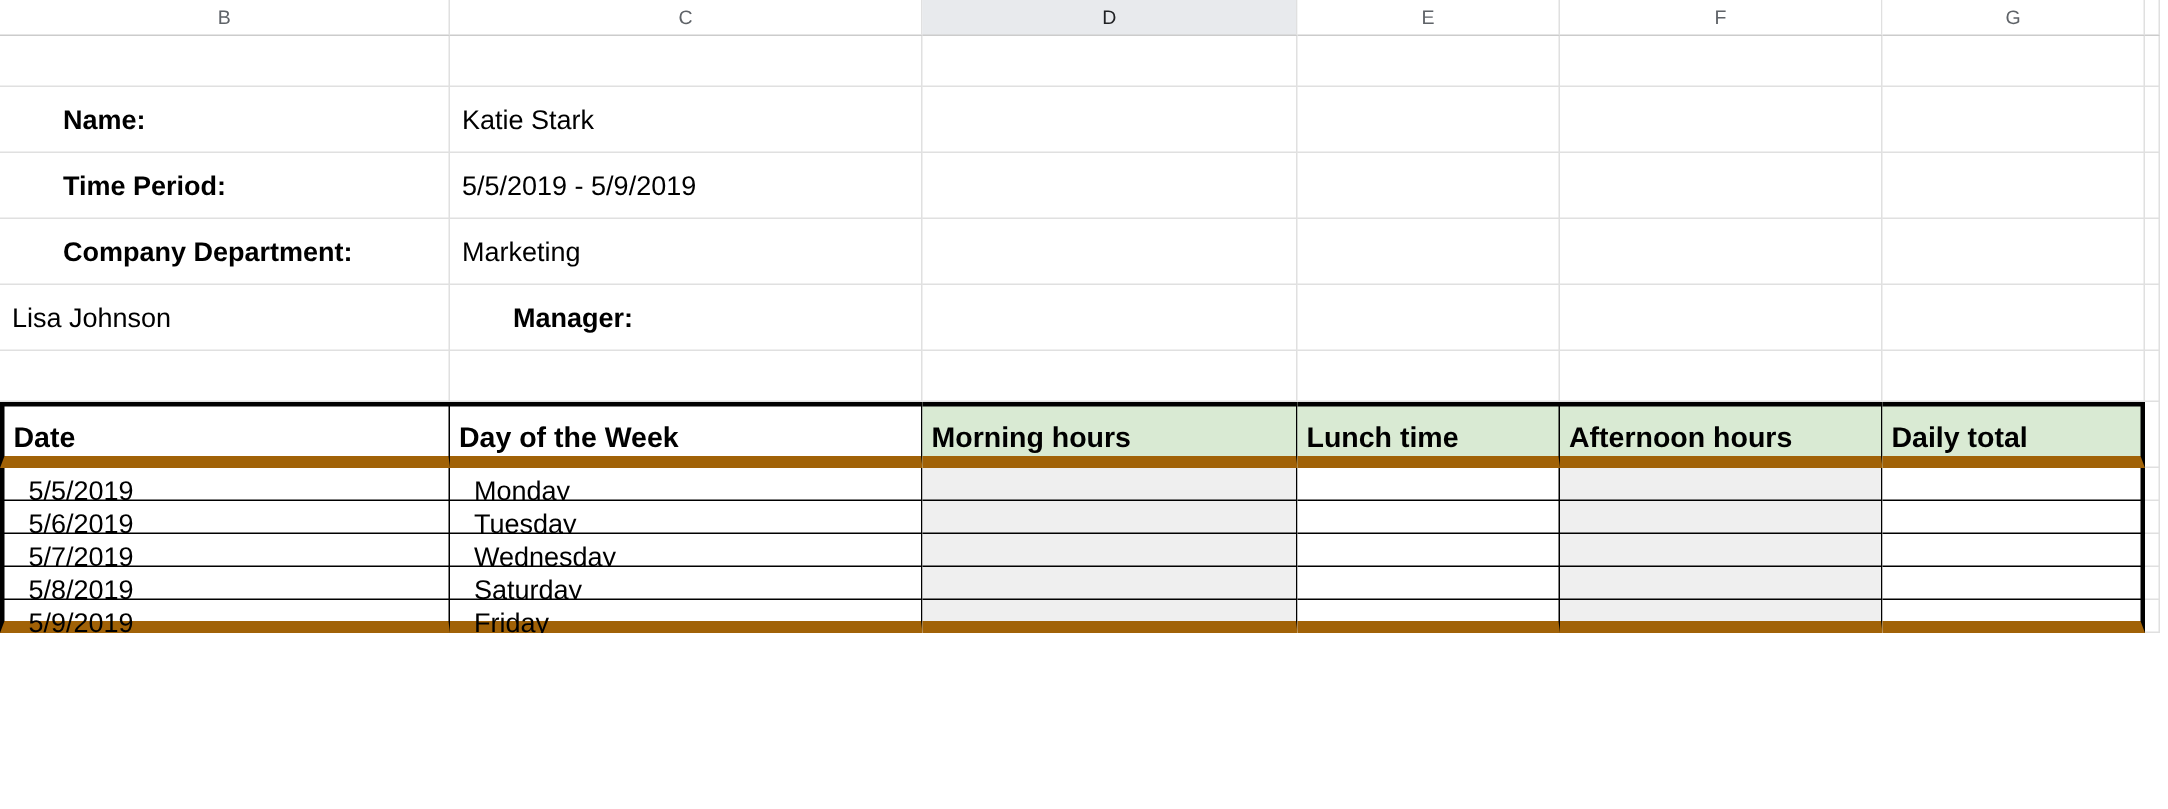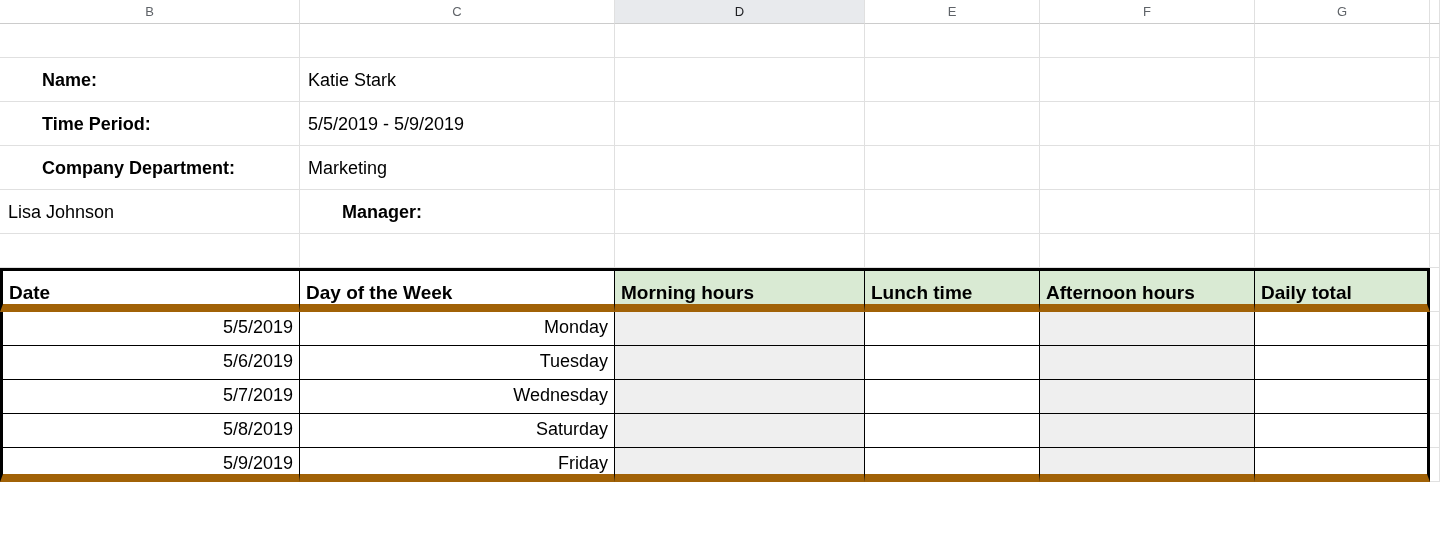--- a/index.html
+++ b/index.html
@@ -57,25 +57,25 @@
       font-weight: 700;
       font-size: 19px;
       height: 44px;
       line-height: 36px;
       padding: 4px 6px;
       background: #fff;
     }
     .ts-head.green { background: #d9ead3; }
 
     .ts-cell {
-      height: 34px;
+      height: 22px;
       line-height: 26px;
       font-size: 18px;
-      text-align: right;
-      padding: 2px 6px;
+      text-align: left;
+      padding: 2px 16px;
       background: #fff;
     }
     .ts-cell.grey { background: #efefef; }
     .blank-side {
       border-right: 1px solid #e0e0e0;
       border-bottom: 1px solid #e0e0e0;
     }
   </style>
 </head>
 <body>

